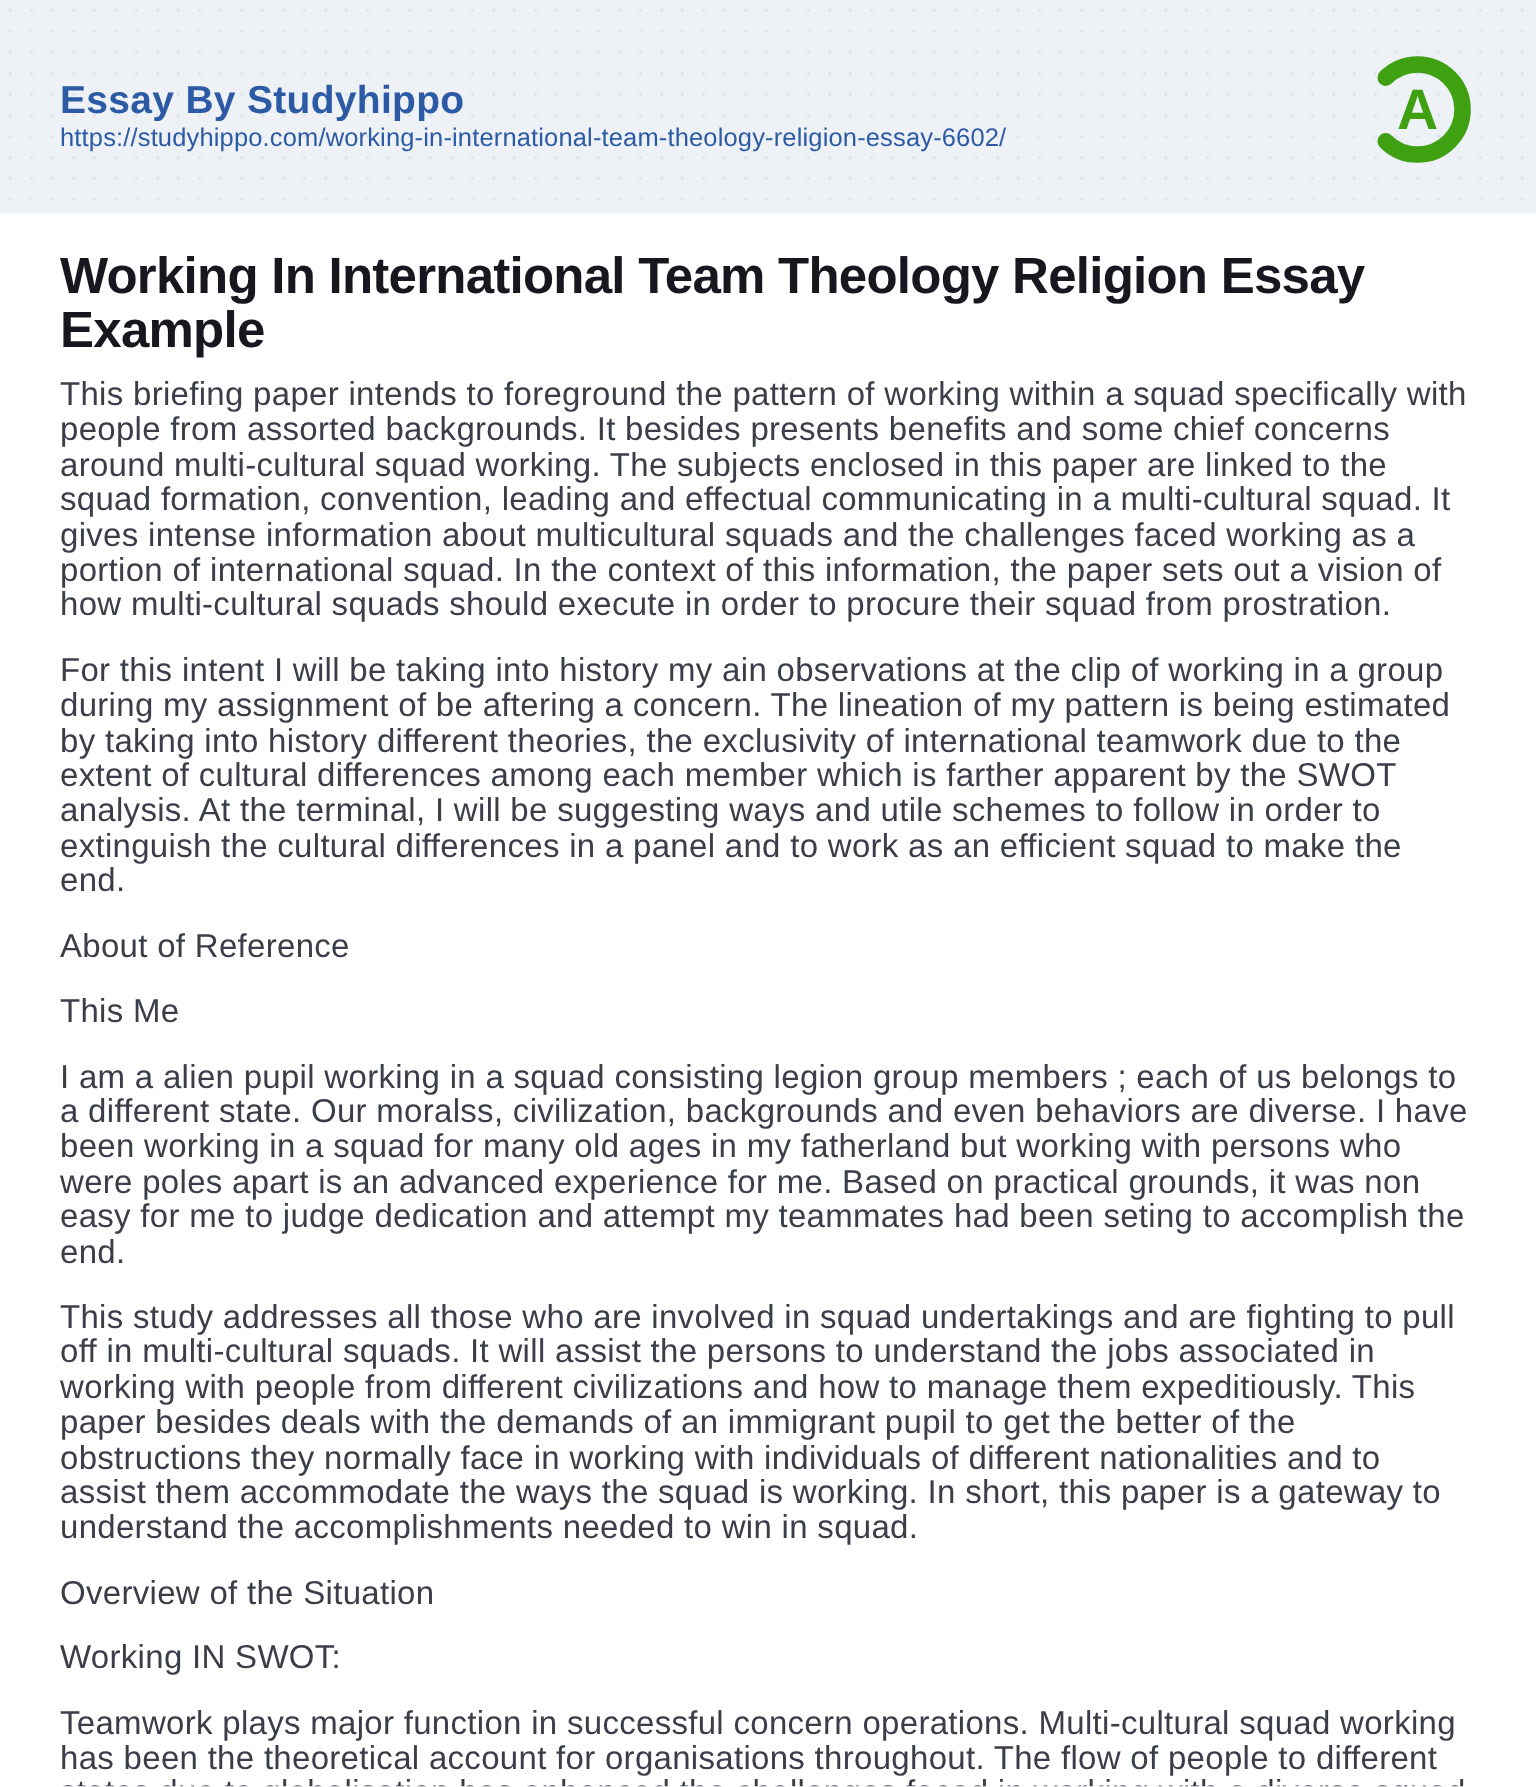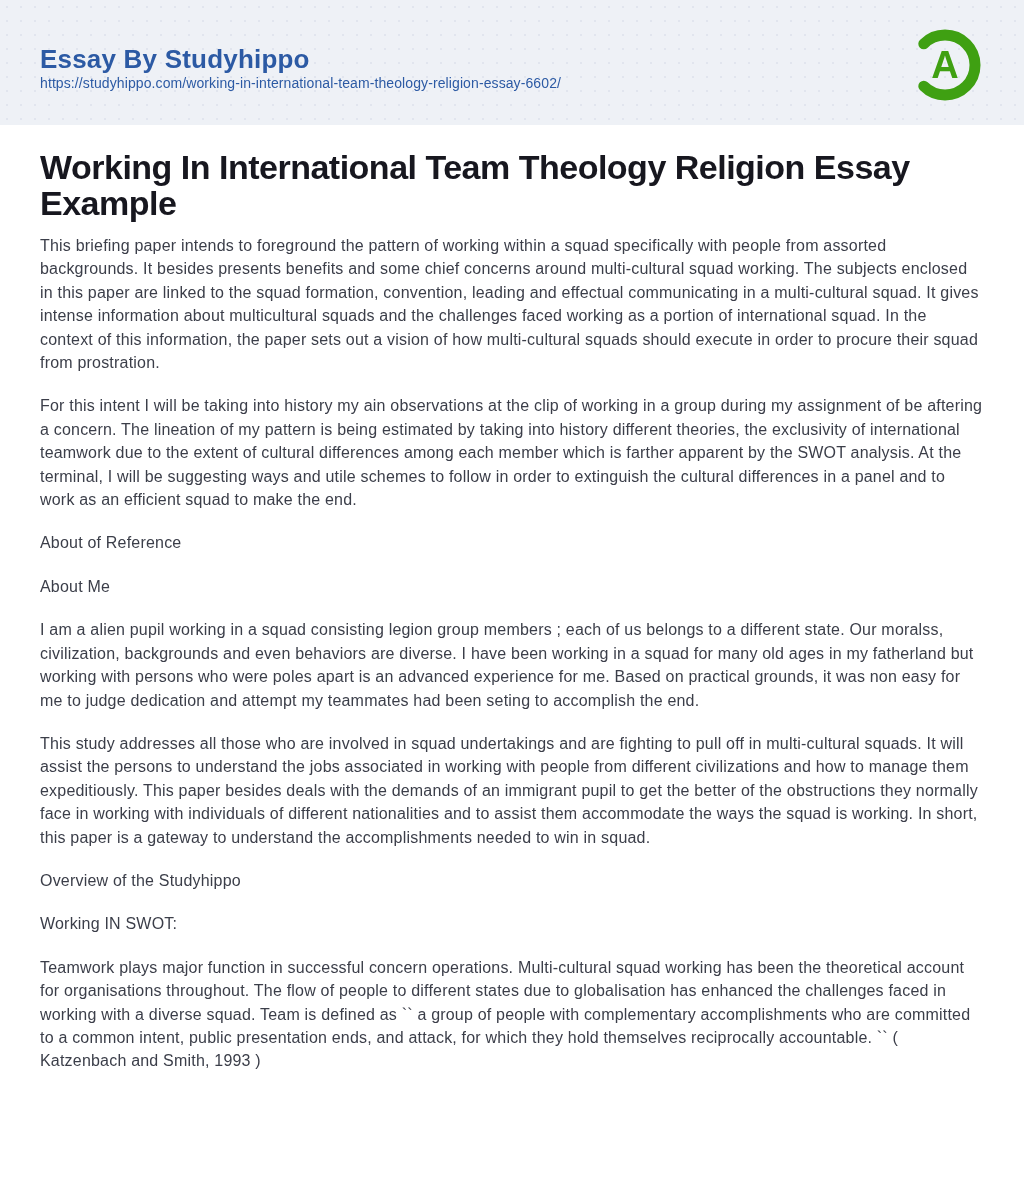--- a/index.html
+++ b/index.html
@@ -11,38 +11,38 @@
   }
   .page {
     width: 1024px;
     height: 1191px;
     margin: 0 auto;
     background: #ffffff;
     overflow: hidden;
   }
   
   .site-header {
-    height: 125px;
+    height: 142px;
     background-color: #eef1f6;
     background-image: radial-gradient(#e1e5ee 1px, rgba(0,0,0,0) 1.2px);
     background-size: 14px 14px;
     display: flex;
     align-items: center;
     justify-content: space-between;
     padding: 10px 39px 0 40px;
   }
   .site-label {
     font-size: 26px;
     font-weight: 700;
     color: #2c5aa4;
     letter-spacing: 0.2px;
   }
   .essay-url {
     display: block;
-    font-size: 14px;
+    font-size: 17px;
     font-weight: 400;
     color: #2c5aa4;
     text-decoration: none;
     letter-spacing: 0.1px;
   }
   .logo-wrap {
     width: 80px;
     height: 80px;
     flex: 0 0 auto;
     margin-top: -6px;
@@ -60,21 +60,21 @@
   .essay-title {
     margin: 0 0 13px 0;
     font-size: 34px;
     line-height: 36px;
     font-weight: 800;
     letter-spacing: -0.5px;
     color: #17171f;
   }
   .body-block {
     margin: 0 0 20px 0;
-    font-size: 16px;
+    font-size: 22px;
     line-height: 23.4px;
     letter-spacing: 0.2px;
     color: #3b3e49;
   }
 </style>
 </head>
 <body>
 
 <div class="page">
 
@@ -91,22 +91,22 @@
       </svg>
     </div>
   </header>
 
   <main class="article">
     <h1 class="essay-title">Working In International Team Theology Religion Essay Example</h1>
     <div id="article-body">
         <p class="body-block">This briefing paper intends to foreground the pattern of working within a squad specifically with people from assorted backgrounds. It besides presents benefits and some chief concerns around multi-cultural squad working. The subjects enclosed in this paper are linked to the squad formation, convention, leading and effectual communicating in a multi-cultural squad. It gives intense information about multicultural squads and the challenges faced working as a portion of international squad. In the context of this information, the paper sets out a vision of how multi-cultural squads should execute in order to procure their squad from prostration.</p>
         <p class="body-block">For this intent I will be taking into history my ain observations at the clip of working in a group during my assignment of be aftering a concern. The lineation of my pattern is being estimated by taking into history different theories, the exclusivity of international teamwork due to the extent of cultural differences among each member which is farther apparent by the SWOT analysis. At the terminal, I will be suggesting ways and utile schemes to follow in order to extinguish the cultural differences in a panel and to work as an efficient squad to make the end.</p>
         <p class="body-block">About of Reference</p>
-        <p class="body-block">About Me</p>
+        <p class="body-block">This Me</p>
         <p class="body-block">I am a alien pupil working in a squad consisting legion group members ; each of us belongs to a different state. Our moralss, civilization, backgrounds and even behaviors are diverse. I have been working in a squad for many old ages in my fatherland but working with persons who were poles apart is an advanced experience for me. Based on practical grounds, it was non easy for me to judge dedication and attempt my teammates had been seting to accomplish the end.</p>
         <p class="body-block">This study addresses all those who are involved in squad undertakings and are fighting to pull off in multi-cultural squads. It will assist the persons to understand the jobs associated in working with people from different civilizations and how to manage them expeditiously. This paper besides deals with the demands of an immigrant pupil to get the better of the obstructions they normally face in working with individuals of different nationalities and to assist them accommodate the ways the squad is working. In short, this paper is a gateway to understand the accomplishments needed to win in squad.</p>
-        <p class="body-block">Overview of the Studyhippo</p>
+        <p class="body-block">Overview of the Situation</p>
         <p class="body-block">Working IN SWOT:</p>
         <p class="body-block">Teamwork plays major function in successful concern operations. Multi-cultural squad working has been the theoretical account for organisations throughout. The flow of people to different states due to globalisation has enhanced the challenges faced in working with a diverse squad. Team is defined as `` a group of people with complementary accomplishments who are committed to a common intent, public presentation ends, and attack, for which they hold themselves reciprocally accountable. `` ( Katzenbach and Smith, 1993 )</p>
       </div>
   </main>
 
 </div>
 
 </body></html>

